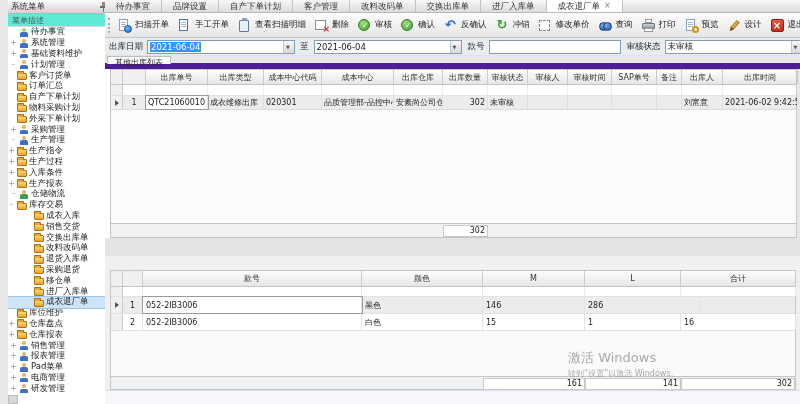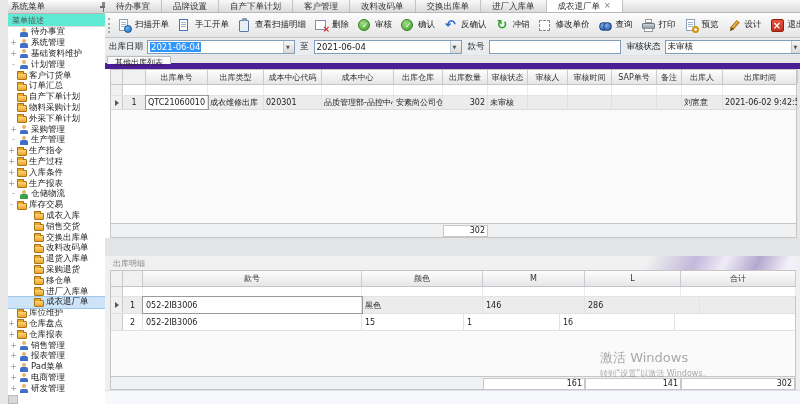--- a/index.html
+++ b/index.html
@@ -106,21 +106,21 @@
   .dfil{height:10px;background:#fff;border-bottom:1px solid #e3e3e3}
   .dfil .gc{border-right:1px solid #ebebeb}
   .ddr{height:17px;background:#fff;border-bottom:1px solid #dde1ea}
   .ddr .gc{border-right:1px solid #e3e3e3;display:flex;align-items:center;padding:0 3px}
   .ddr.cur{background:#ececec}
   .dempty{flex:1;background:#fafafa}
   .dfoot{height:13px;background:#f0f1f2;border-top:1px solid #c5c5c5;position:relative}
   #bottomstrip{position:absolute;left:0;right:0;bottom:0;height:14px;background:#f6f8fb;border-top:1px solid #d9dee9}
 
   
-  #wm{position:absolute;left:600px;top:349px;color:rgba(118,118,118,.62);z-index:9;pointer-events:none}
+  #wm{position:absolute;left:568px;top:349px;color:rgba(118,118,118,.62);z-index:9;pointer-events:none}
   #wm .l1{font-size:13px}
   #wm .l2{font-size:8px;margin-top:1px}
 </style>
 </head>
 <body>
 
 <div id="app">
 
   <div id="sidebar">
     <div class="side-title">
@@ -508,24 +508,20 @@
       </div>
       <div class="gempty"></div>
       <div class="gfoot">
         <div class="fcell" style="left:332px;width:45px">302</div>
       </div>
     </div>
 
     <div id="split"></div>
 
     <div id="detail">
-      <div class="dtitle">
-        <span>出库明细</span>
-        <span class="deco"></span>
-      </div>
       <div id="dgrid">
         <div class="grow dh">
           <div class="gc dc0 cell-ind"></div>
           <div class="gc dc1 cell-ind"></div>
           <div class="gc dc2">款号</div>
           <div class="gc dc3">颜色</div>
           <div class="gc dc4">M</div>
           <div class="gc dc5">L</div>
           <div class="gc dc6">合计</div>
         </div>
@@ -545,20 +541,21 @@
           <div class="gc dc1 cnum">1</div>
           <div class="gc dc2 focus">052-2IB3006</div>
           <div class="gc dc3">黑色</div>
           <div class="gc dc4">146</div>
           <div class="gc dc6">286</div>
         </div>
         <div class="grow ddr">
           <div class="gc dc0 cell-ind"></div>
           <div class="gc dc1 cnum">2</div>
           <div class="gc dc2">052-2IB3006</div>
+          <div class="gc dc3">白色</div>
           <div class="gc dc4">15</div>
           <div class="gc dc5">1</div>
           <div class="gc dc6">16</div>
         </div>
         <div class="dempty"></div>
         <div class="dfoot">
           <div class="fcell" style="left:372px;width:102px">161</div>
           <div class="fcell" style="left:474px;width:96px">141</div>
           <div class="fcell" style="left:570px;width:114px">302</div>
         </div>

